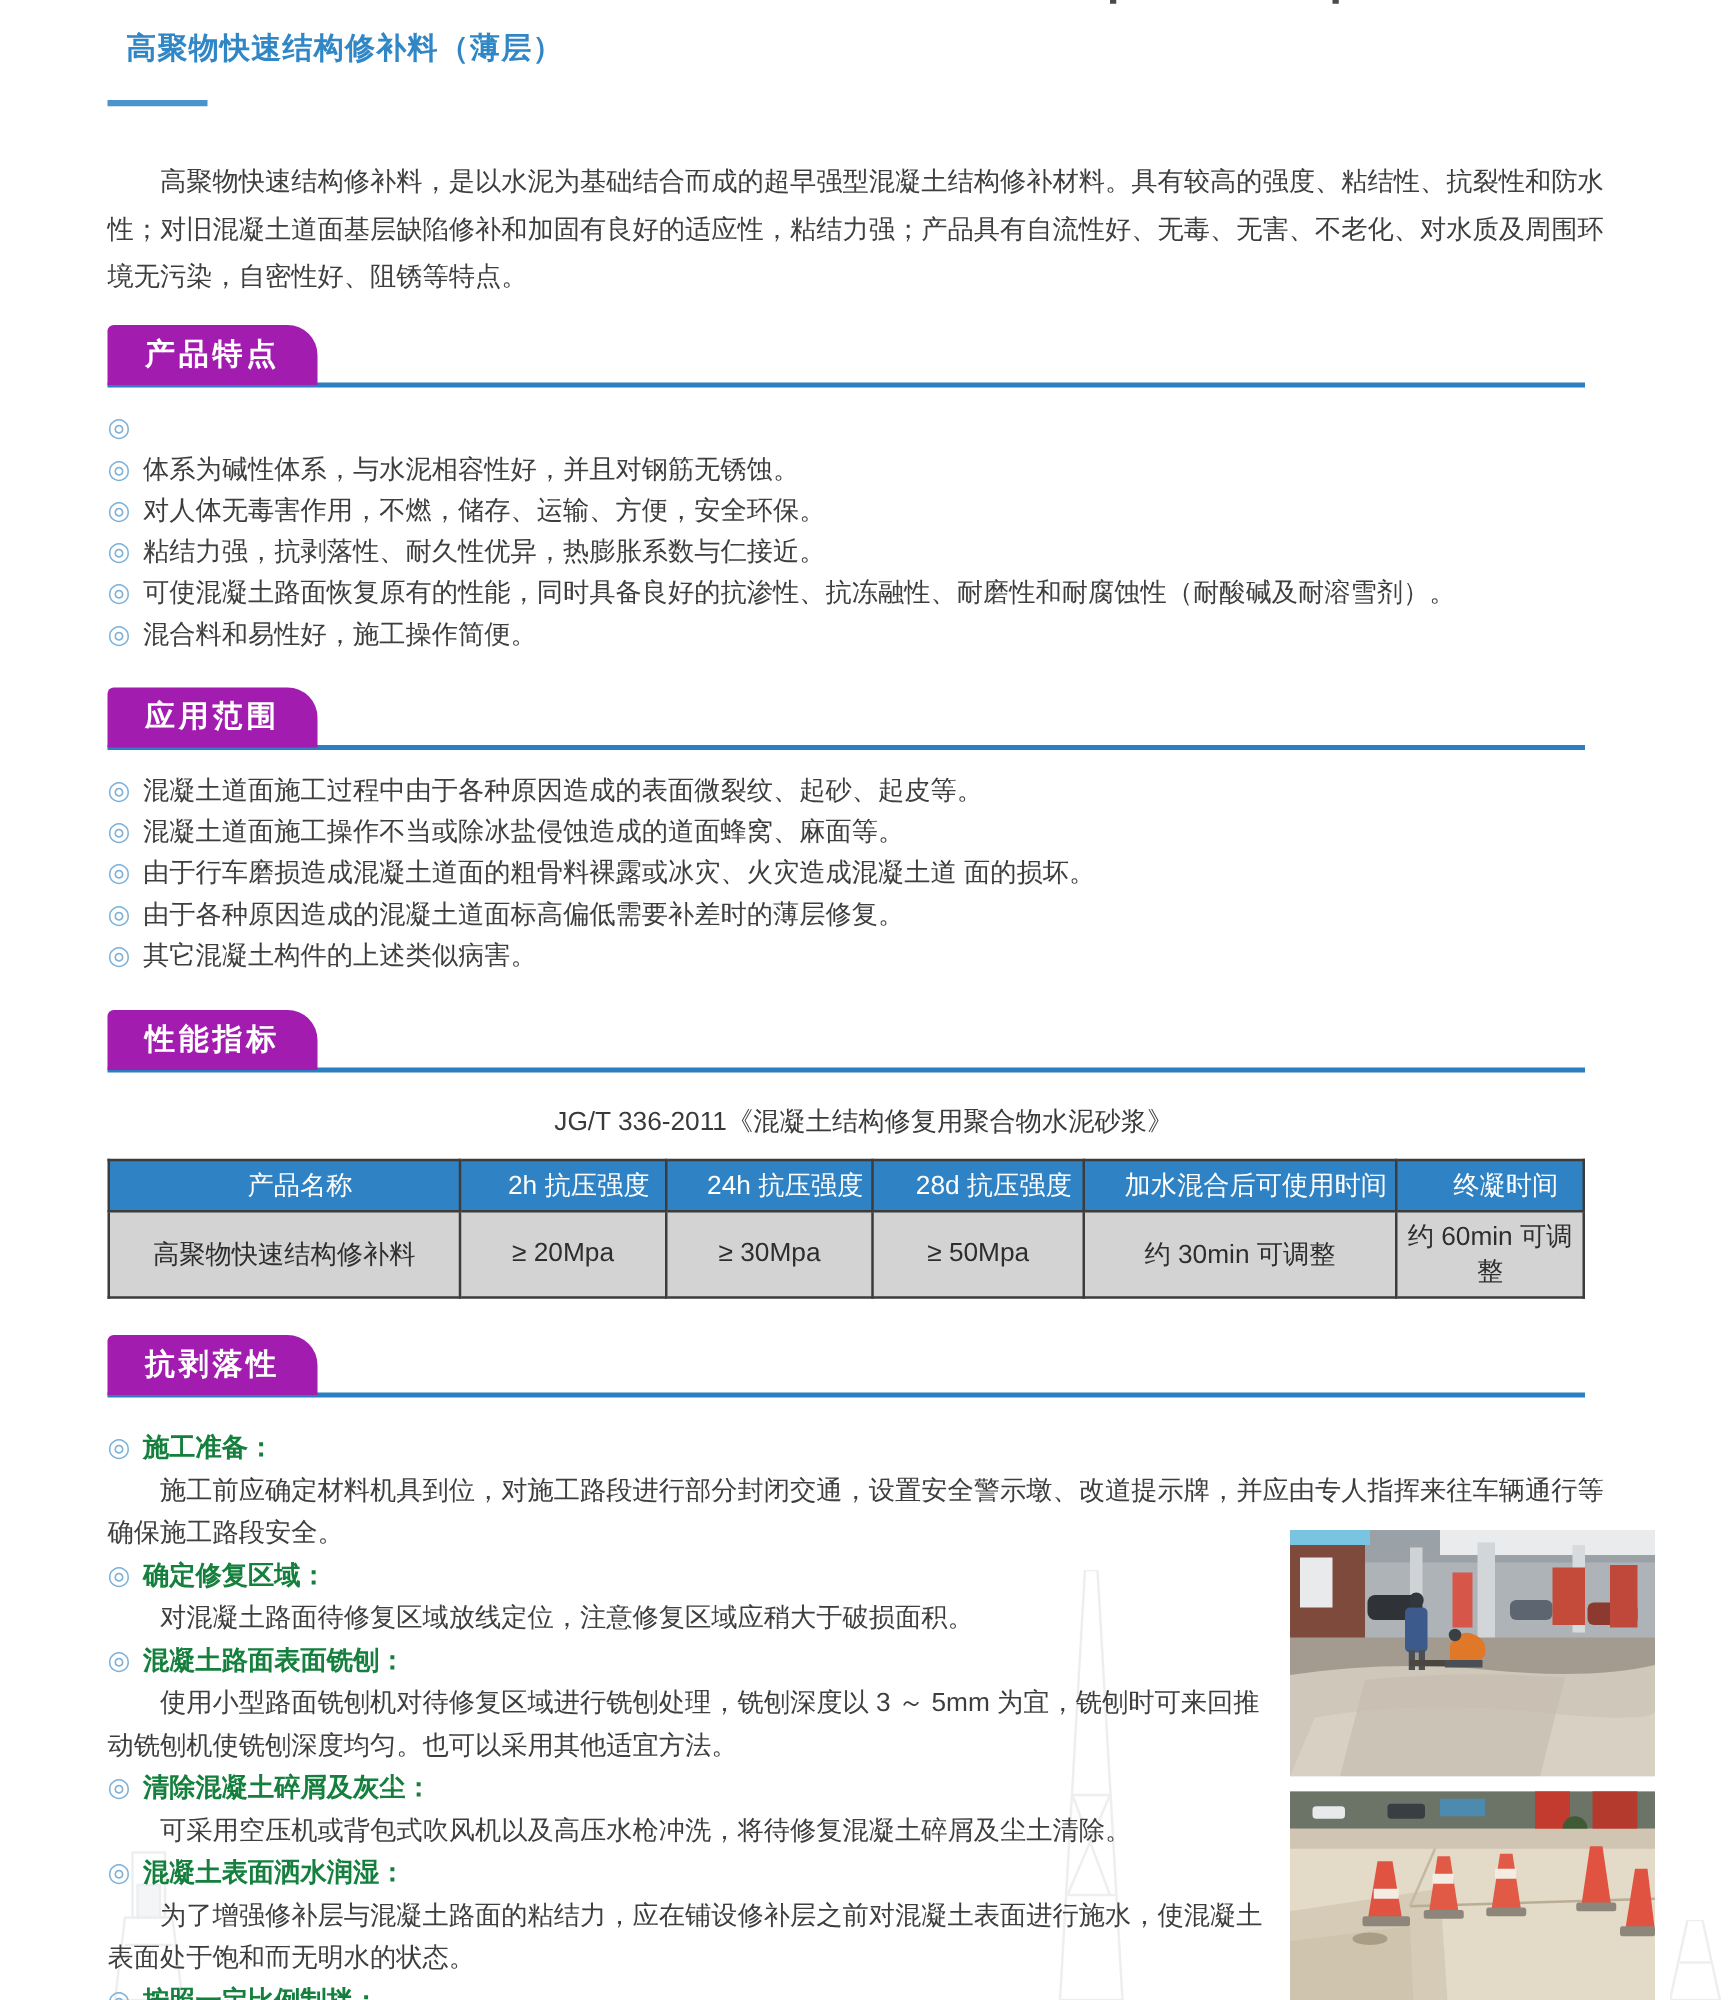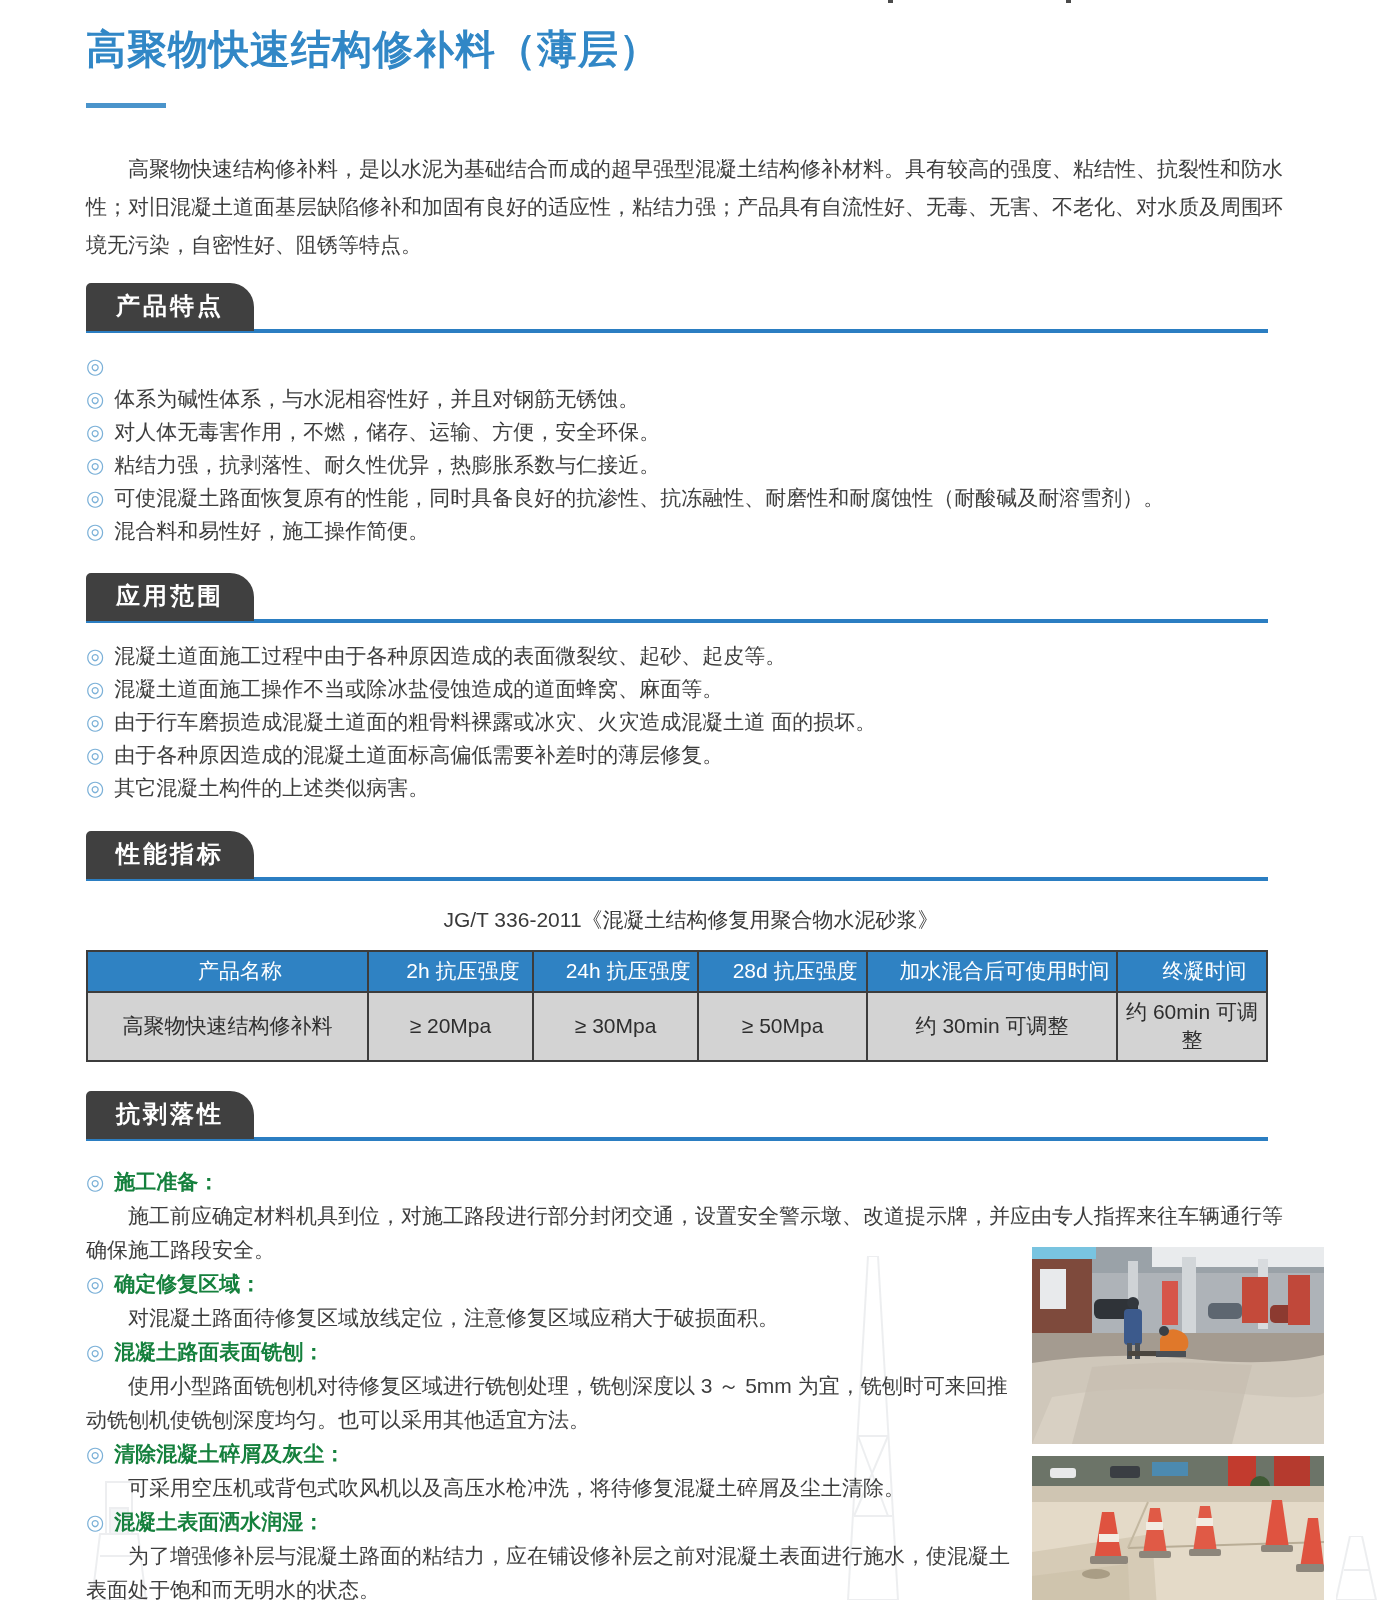--- a/index.html
+++ b/index.html
@@ -15,23 +15,24 @@
 
   
   .speck { position: absolute; top: 0; width: 5px; height: 3px; background: #4a4a4a; }
   .speck.s1 { left: 888px; }
   .speck.s2 { left: 1066px; }
 
   
   .page-title {
     margin-top: 22px;
     color: #3187c6;
-    font-size: 40px;
+    font-size: 24px;
     font-weight: bold;
     letter-spacing: 1px;
+    margin-left: 15px;
   }
   .title-underline {
     width: 80px; height: 5px;
     background: #4a94cb;
     margin-top: 26px;
   }
 
   
   .intro {
     margin-top: 42px;
@@ -39,21 +40,21 @@
     line-height: 38px;
     text-indent: 2em;
     color: #3e3e3e;
   }
 
   
   .section { margin-top: 0; }
   .sec-head { position: relative; }
   .sec-tab {
     display: inline-block;
-    background: #404040;
+    background: #a21caf;
     color: #ffffff;
     font-size: 24px;
     font-weight: bold;
     letter-spacing: 3px;
     padding: 7px 30px 9px 30px;
     border-radius: 5px 24px 0 0;
     position: relative;
     z-index: 2;
   }
   .sec-rule {

